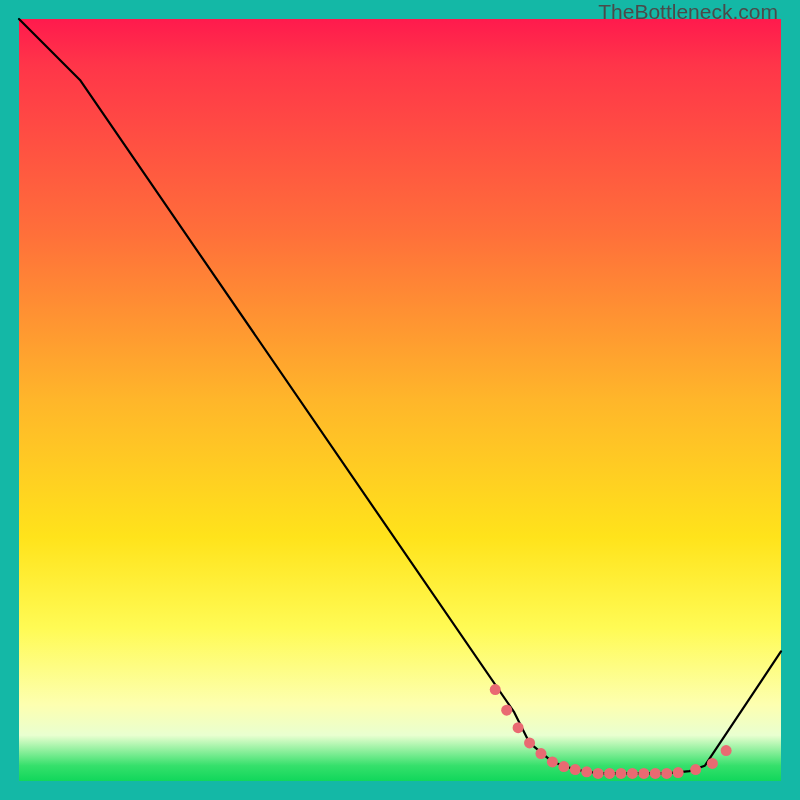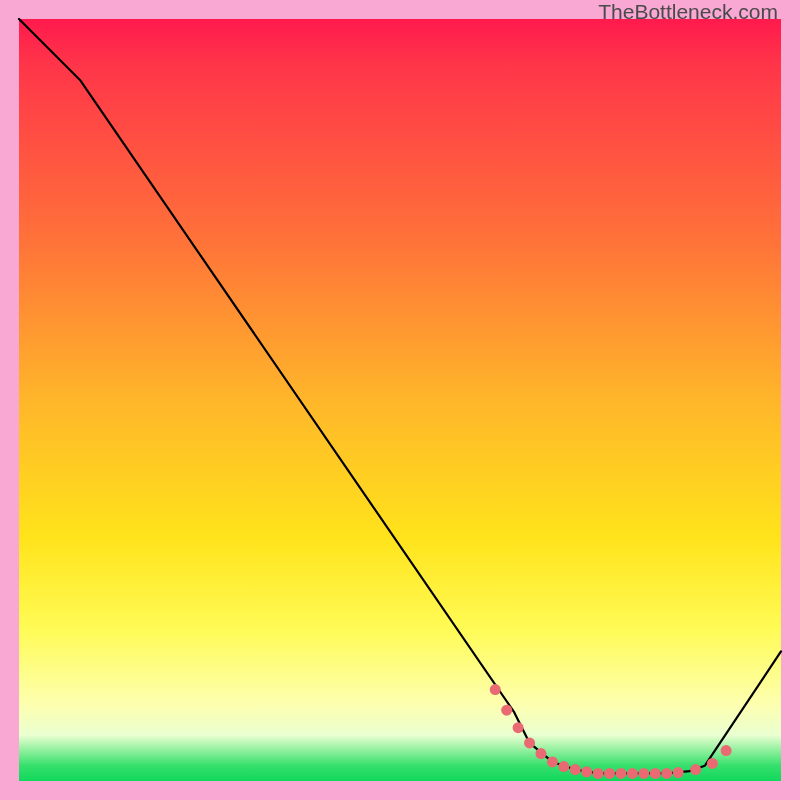--- a/index.html
+++ b/index.html
@@ -8,21 +8,21 @@
     width: 800px;
     height: 800px;
     background: #000;
     overflow: hidden;
     font-family: Arial, Helvetica, sans-serif;
   }
   .stage {
     position: relative;
     width: 800px;
     height: 800px;
-    background: #f9a8d4;
+    background: #14b8a6;
   }
   .plot-area {
     position: absolute;
     left: 19px;
     top: 19px;
     width: 762px;
     height: 762px;
     
     background: linear-gradient(
       to bottom,

